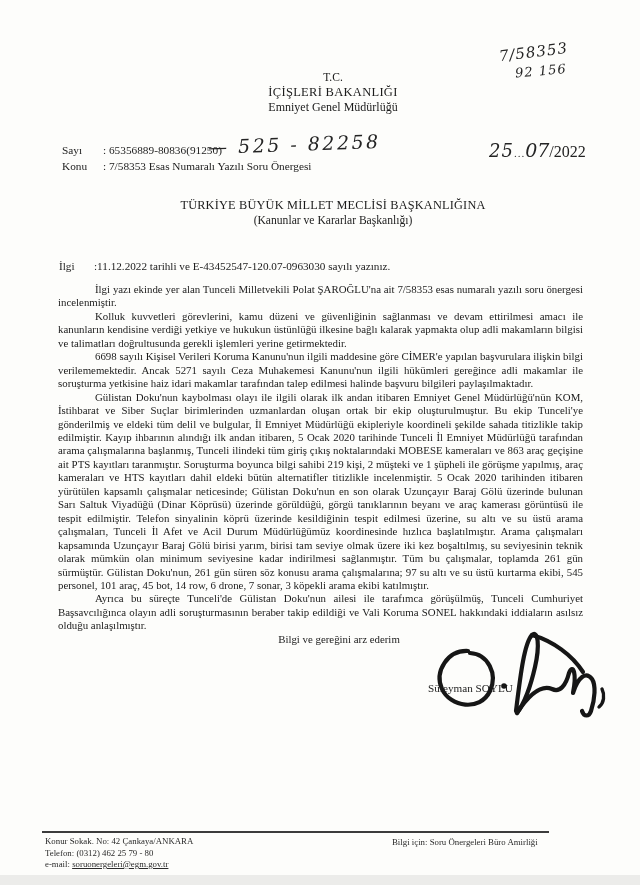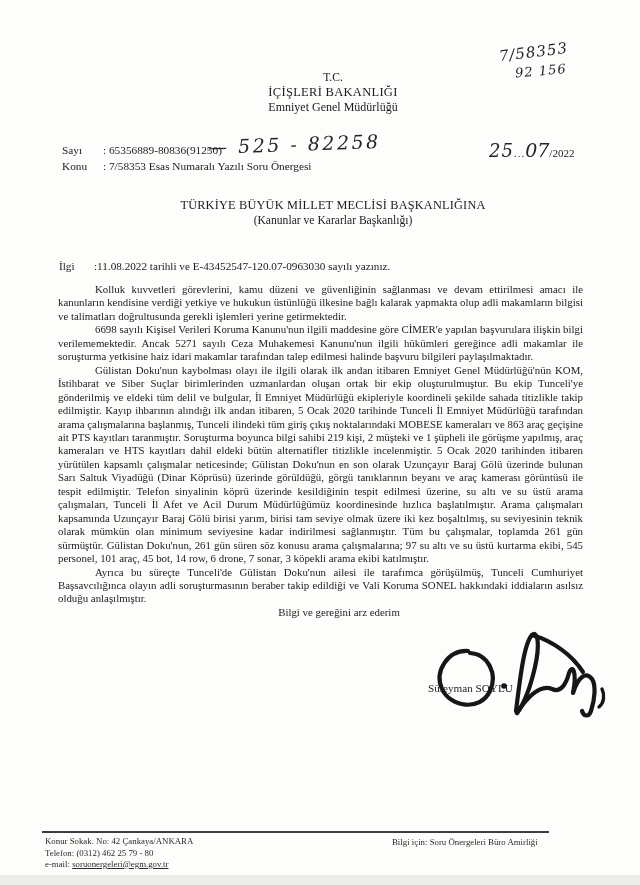--- a/index.html
+++ b/index.html
@@ -12,21 +12,21 @@
   .hw{font-family:"DejaVu Serif", serif;font-style:italic;color:#242424;}
   .annot-tr{position:absolute;left:500px;top:42px;transform:rotate(-7deg);
     font-size:15px;letter-spacing:1px;line-height:20px;}
   .annot-tr .l2{margin-left:14px;font-size:13px;transform:rotate(2deg);}
   .hw-sayi{position:absolute;left:208px;top:133px;font-size:19px;
     letter-spacing:2.5px;transform:rotate(-2deg);white-space:nowrap;}
   .date-block{position:absolute;left:489px;top:139px;white-space:nowrap;}
   .date-block .d-day{font-size:18px;letter-spacing:1px;}
   .date-block .d-dots{font-size:11px;letter-spacing:1px;color:#333;}
   .date-block .d-month{font-size:19px;}
-  .date-block .d-year{font-size:11px;color:#222;margin-top:28px;}
+  .date-block .d-year{font-size:16px;color:#222;margin-top:28px;}
   
   .letterhead{position:absolute;left:0;top:70px;width:100%;text-align:center;
     transform:translateX(13px);line-height:15px;}
   .h-tc{font-size:11.5px;}
   .h-ministry{font-size:12.5px;letter-spacing:.3px;}
   .h-dept{font-size:12px;}
   
   .meta{position:absolute;left:62px;top:142px;font-size:11.3px;line-height:16px;}
   .meta-label{display:inline-block;width:41px;}
   
@@ -86,24 +86,25 @@
   <div class="date-block">
     <span class="hw d-day">25</span><span class="d-dots">...</span><span class="hw d-month">07</span><span class="d-year">/2022</span>
   </div>
 
   <div class="recipient">
     <div class="r-title">TÜRKİYE BÜYÜK MİLLET MECLİSİ BAŞKANLIĞINA</div>
     <div class="r-sub">(Kanunlar ve Kararlar Başkanlığı)</div>
   </div>
 
   <div class="ilgi">
-    <span class="ilgi-label">İlgi</span><span>:11.08.2022 tarihli ve E-43452547-120.07-0963030 sayılı yazınız.</span>
+    <span class="ilgi-label">İlgi</span><span>:11.12.2022 tarihli ve E-43452547-120.07-0963030 sayılı yazınız.</span>
   </div>
 
   <div class="body-text">
+    <p>İlgi yazı ekinde yer alan Tunceli Milletvekili Polat ŞAROĞLU'na ait 7/58353 esas numaralı yazılı soru önergesi incelenmiştir.</p>
     <p>Kolluk kuvvetleri görevlerini, kamu düzeni ve güvenliğinin sağlanması ve devam ettirilmesi amacı ile kanunların kendisine verdiği yetkiye ve hukukun üstünlüğü ilkesine bağlı kalarak yapmakta olup adli makamların bilgisi ve talimatları doğrultusunda gerekli işlemleri yerine getirmektedir.</p>
     <p>6698 sayılı Kişisel Verileri Koruma Kanunu'nun ilgili maddesine göre CİMER'e yapılan başvurulara ilişkin bilgi verilememektedir. Ancak 5271 sayılı Ceza Muhakemesi Kanunu'nun ilgili hükümleri gereğince adli makamlar ile soruşturma yetkisine haiz idari makamlar tarafından talep edilmesi halinde başvuru bilgileri paylaşılmaktadır.</p>
     <p>Gülistan Doku'nun kaybolması olayı ile ilgili olarak ilk andan itibaren Emniyet Genel Müdürlüğü'nün KOM, İstihbarat ve Siber Suçlar birimlerinden uzmanlardan oluşan ortak bir ekip oluşturulmuştur. Bu ekip Tunceli'ye gönderilmiş ve eldeki tüm delil ve bulgular, İl Emniyet Müdürlüğü ekipleriyle koordineli şekilde sahada titizlikle takip edilmiştir. Kayıp ihbarının alındığı ilk andan itibaren, 5 Ocak 2020 tarihinde Tunceli İl Emniyet Müdürlüğü tarafından arama çalışmalarına başlanmış, Tunceli ilindeki tüm giriş çıkış noktalarındaki MOBESE kameraları ve 863 araç geçişine ait PTS kayıtları taranmıştır. Soruşturma boyunca bilgi sahibi 219 kişi, 2 müşteki ve 1 şüpheli ile görüşme yapılmış, araç kameraları ve HTS kayıtları dahil eldeki bütün alternatifler titizlikle incelenmiştir. 5 Ocak 2020 tarihinden itibaren yürütülen kapsamlı çalışmalar neticesinde; Gülistan Doku'nun en son olarak Uzunçayır Baraj Gölü üzerinde bulunan Sarı Saltuk Viyadüğü (Dinar Köprüsü) üzerinde görüldüğü, görgü tanıklarının beyanı ve araç kamerası görüntüsü ile tespit edilmiştir. Telefon sinyalinin köprü üzerinde kesildiğinin tespit edilmesi üzerine, su altı ve su üstü arama çalışmaları, Tunceli İl Afet ve Acil Durum Müdürlüğümüz koordinesinde hızlıca başlatılmıştır. Arama çalışmaları kapsamında Uzunçayır Baraj Gölü birisi yarım, birisi tam seviye olmak üzere iki kez boşaltılmış, su seviyesinin teknik olarak mümkün olan minimum seviyesine kadar indirilmesi sağlanmıştır. Tüm bu çalışmalar, toplamda 261 gün sürmüştür. Gülistan Doku'nun, 261 gün süren söz konusu arama çalışmalarına; 97 su altı ve su üstü kurtarma ekibi, 545 personel, 101 araç, 45 bot, 14 row, 6 drone, 7 sonar, 3 köpekli arama ekibi katılmıştır.</p>
     <p>Ayrıca bu süreçte Tunceli'de Gülistan Doku'nun ailesi ile tarafımca görüşülmüş, Tunceli Cumhuriyet Başsavcılığınca olayın adli soruşturmasının beraber takip edildiği ve Vali Koruma SONEL hakkındaki iddiaların asılsız olduğu anlaşılmıştır.</p>
     <p class="closing">Bilgi ve gereğini arz ederim</p>
   </div>
 
   <svg class="sig-svg" width="186" height="96" viewBox="0 0 186 96">
     <g fill="none" stroke="#161616" stroke-width="4.2" stroke-linecap="round" stroke-linejoin="round">
       <path d="M42,24 C22,23 8,44 16,62 C24,80 54,85 64,64 C72,47 62,27 44,26"></path>

